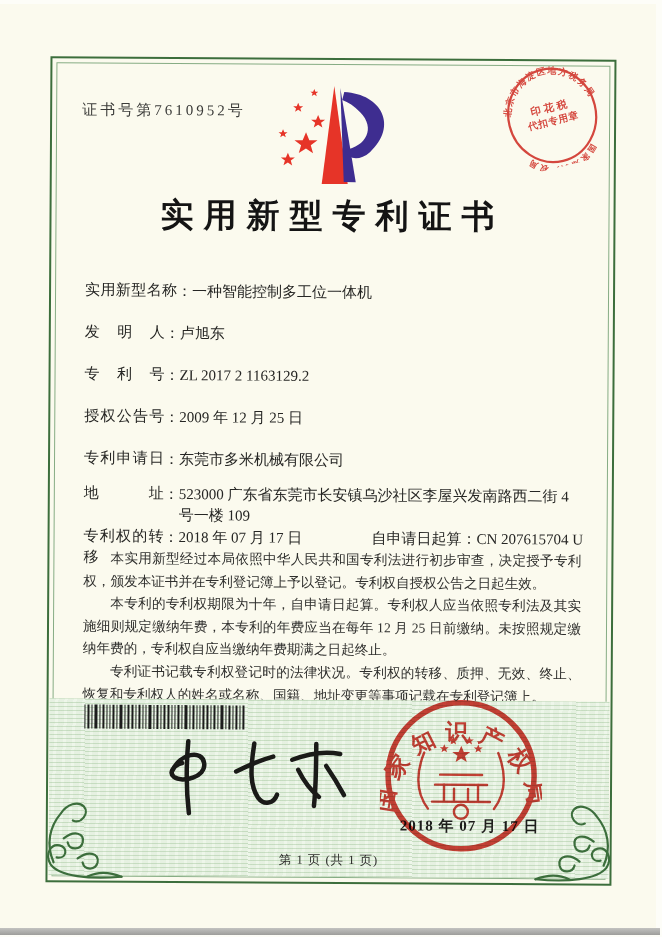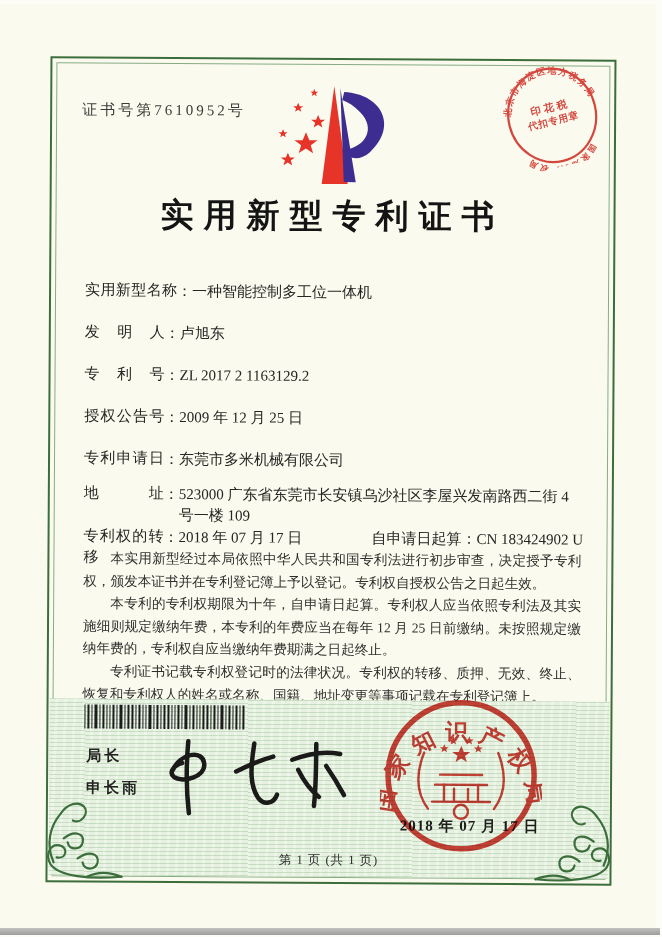--- a/index.html
+++ b/index.html
@@ -134,21 +134,21 @@
     </div>
     <div class="f-row tight">
       <span class="f-label">专利申请日</span><span class="f-colon">：</span><span class="f-value">东莞市多米机械有限公司</span>
     </div>
     <div class="f-row addr-row">
       <span class="f-label">地址</span><span class="f-colon">：</span><span class="f-value addr">523000 广东省东莞市长安镇乌沙社区李屋兴发南路西二街 4 号一楼 109</span>
     </div>
     <div class="f-row">
       <span class="f-label">专利权的转移</span><span class="f-colon">：</span><span class="f-value">2018 年 07 月 17 日</span>
       <span class="grant">
-        <span>自申请日起算</span><span>：</span><span>CN 183424902 U</span>
+        <span>自申请日起算</span><span>：</span><span>CN 207615704 U</span>
       </span>
     </div>
   </div>
 
   <div class="paras">
     <p>本实用新型经过本局依照中华人民共和国专利法进行初步审查，决定授予专利权，颁发本证书并在专利登记簿上予以登记。专利权自授权公告之日起生效。</p>
     <p>本专利的专利权期限为十年，自申请日起算。专利权人应当依照专利法及其实施细则规定缴纳年费，本专利的年费应当在每年 12 月 25 日前缴纳。未按照规定缴纳年费的，专利权自应当缴纳年费期满之日起终止。</p>
     <p>专利证书记载专利权登记时的法律状况。专利权的转移、质押、无效、终止、恢复和专利权人的姓名或名称、国籍、地址变更等事项记载在专利登记簿上。</p>
   </div>
 
@@ -214,24 +214,20 @@
       <i style="width: 1px;"></i>
       <i style="width: 3px;"></i>
       <i style="width: 1px;"></i>
       <i style="width: 2px;"></i>
       <i style="width: 1px;"></i>
       <i style="width: 2px;"></i>
       <i style="width: 1px;"></i>
       <i style="width: 2px;"></i>
     </div>
 
-  <div class="signer">
-    <div>局长</div>
-    <div class="name">申长雨</div>
-  </div>
 
   <svg class="sig-svg" width="192" height="102" viewBox="0 0 192 102">
     <g fill="none" stroke="#1a1a18" stroke-width="4.5" stroke-linecap="round">
       <path d="M30 16 C28 40 28 64 31 88"></path>
       <path d="M14 46 C22 28 44 24 46 38 C48 52 24 58 16 52 C10 47 16 40 24 38"></path>
       <path d="M96 18 C92 44 92 60 100 72 C106 80 116 78 119 69"></path>
       <path d="M78 46 C90 40 104 34 115 31"></path>
       <path d="M134 34 C152 27 168 25 182 28"></path>
       <path d="M158 18 C158 42 158 62 156 80"></path>
       <path d="M140 44 C146 56 152 64 161 71"></path>

